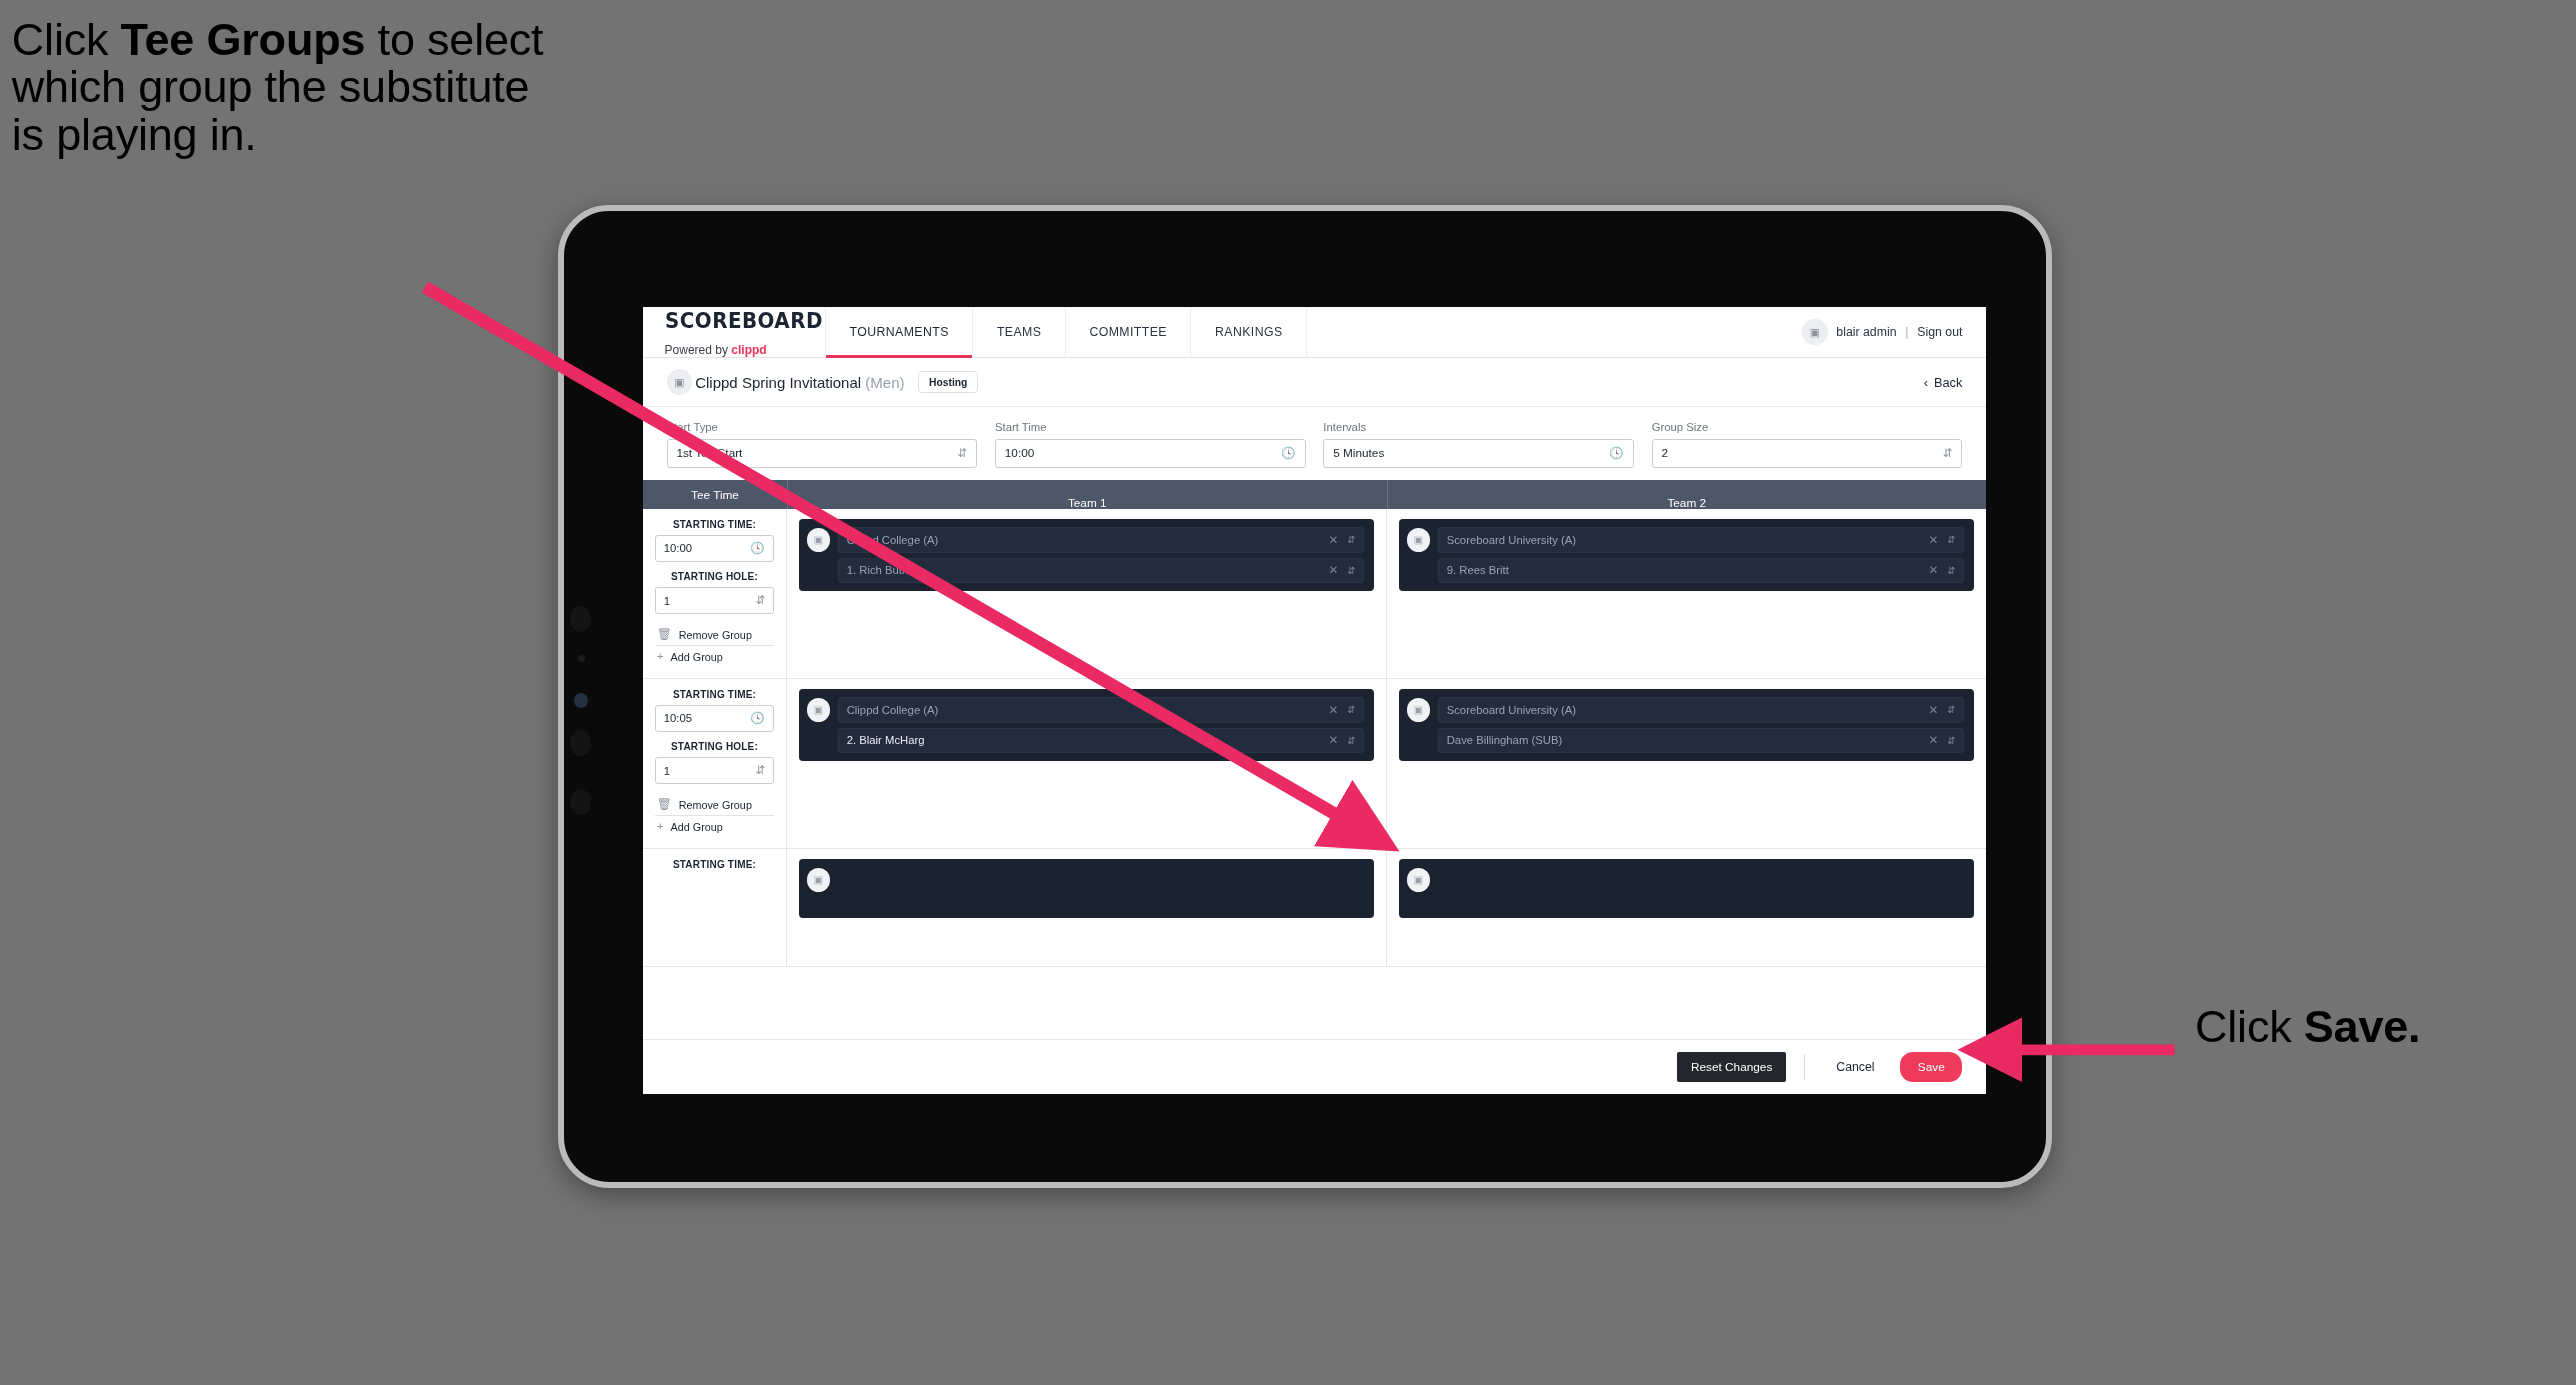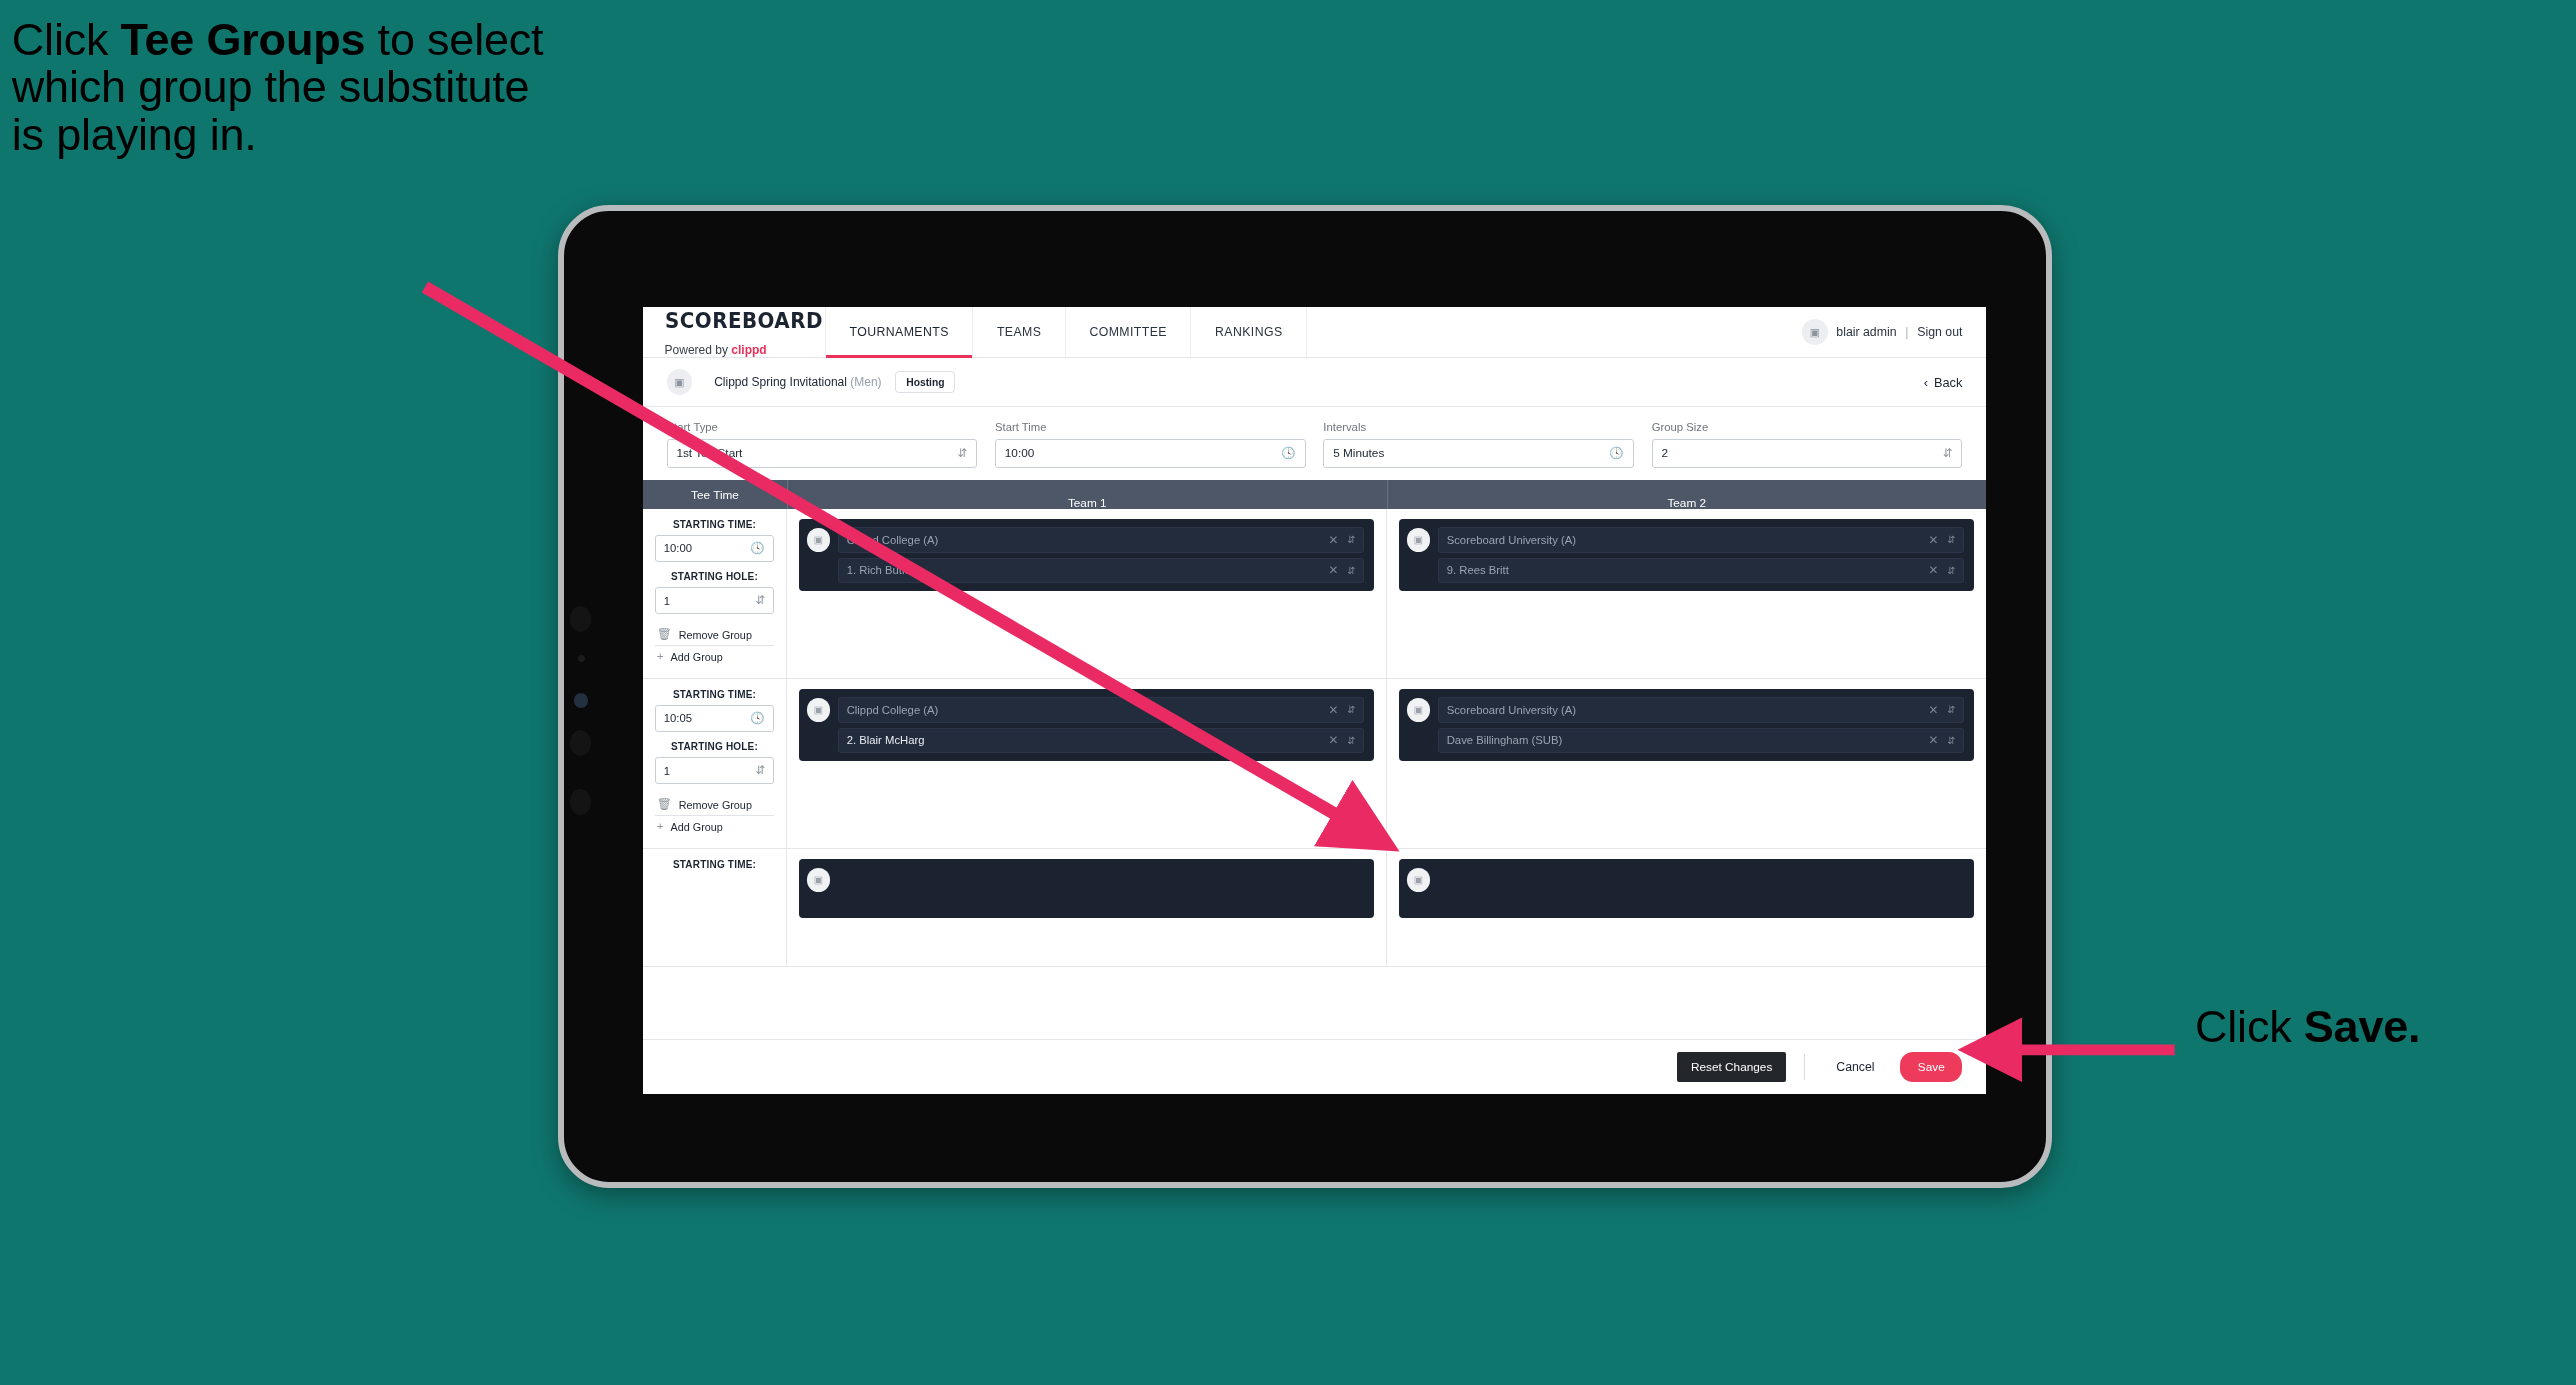--- a/index.html
+++ b/index.html
@@ -2,21 +2,21 @@
 <html><head>
 <meta charset="utf-8">
 <style>
   * { box-sizing: border-box; margin: 0; padding: 0; }
   html, body {
     width: 2576px; height: 1385px;
     background: #ffffff;
     font-family: "Liberation Sans", sans-serif;
     overflow: hidden;
   }
-  #stage { position: relative; width: 2576px; height: 1385px; background:#0f766e; }
+  #stage { position: relative; width: 2576px; height: 1385px; background:#737373; }
 
   
   .anno {
     position: absolute;
     color: #000;
     font-size: 45px;
     line-height: 1.06;
     letter-spacing: -0.2px;
   }
   .anno b { font-weight: 700; }
@@ -92,21 +92,21 @@
     display:flex; align-items:center; justify-content:center; color:#8d949d; font-size:10.8px;
   }
   .pipe { color:#aeb3ba; }
   .signout { cursor:pointer; }
 
   
   #subhead {
     display:flex; align-items:center; height:49px; padding: 0 23.6px;
     border-bottom:1px solid #e8eaec; background:#fff;
   }
-  #subhead .title { font-size:12px; color:#1b2430; margin-left:22px; }
+  #subhead .title { font-size:15px; color:#1b2430; margin-left:3px; }
   #subhead .gender { color:#98a0ab; }
   .chip {
     margin-left:13.8px; padding:4.9px 9.8px; border:1px solid #dcdfe3; border-radius:3.9px;
     font-size:10.3px; font-weight:700; color:#1b2430; background:#fff;
   }
   #back { margin-left:auto; font-size:12.8px; color:#1b2430; display:flex; align-items:center; gap:5.9px; cursor:pointer;}
 
   
   #controls { display:flex; gap:17.7px; padding: 13.8px 23.6px 11.8px 23.6px; background:#fff; }
   .field { flex:1 1 0; }

